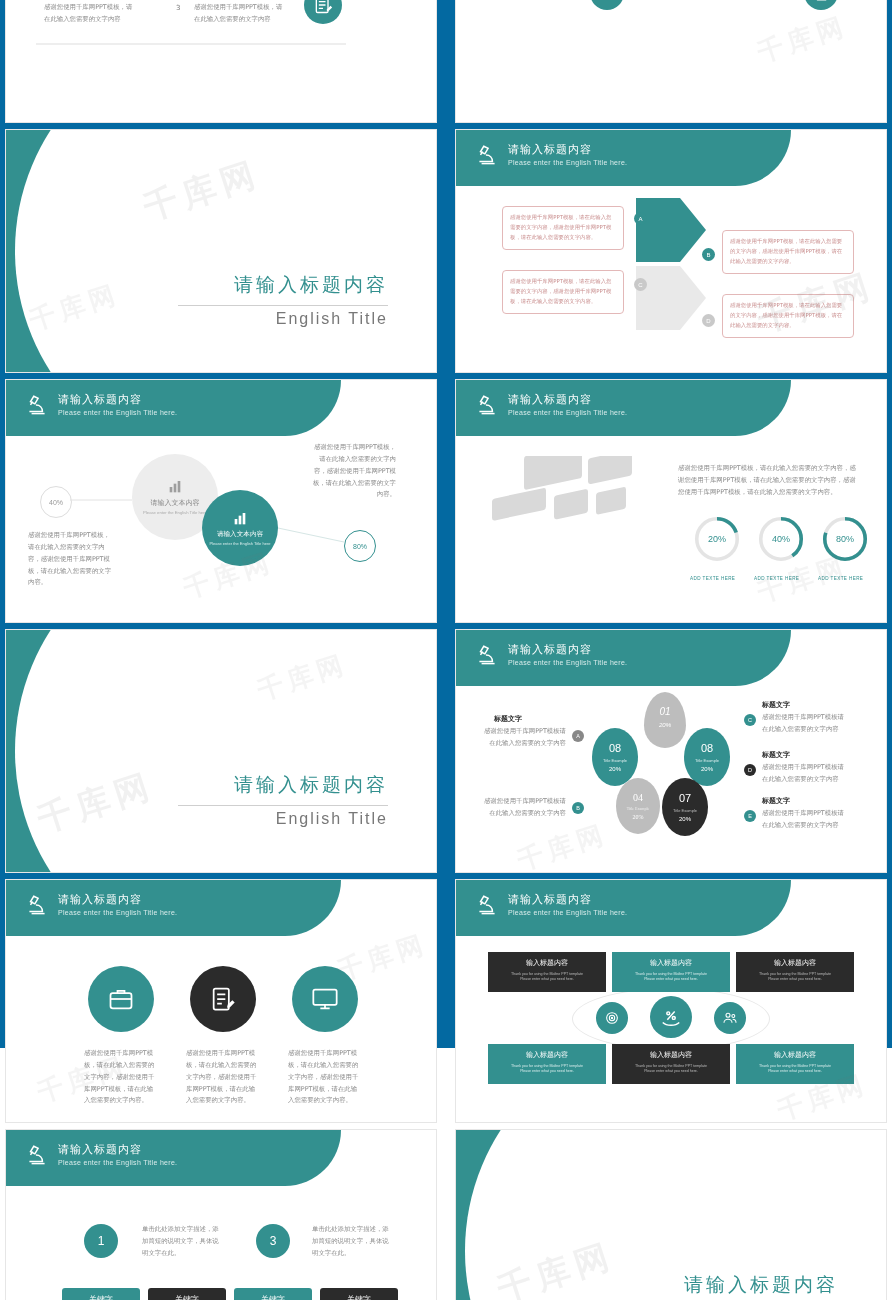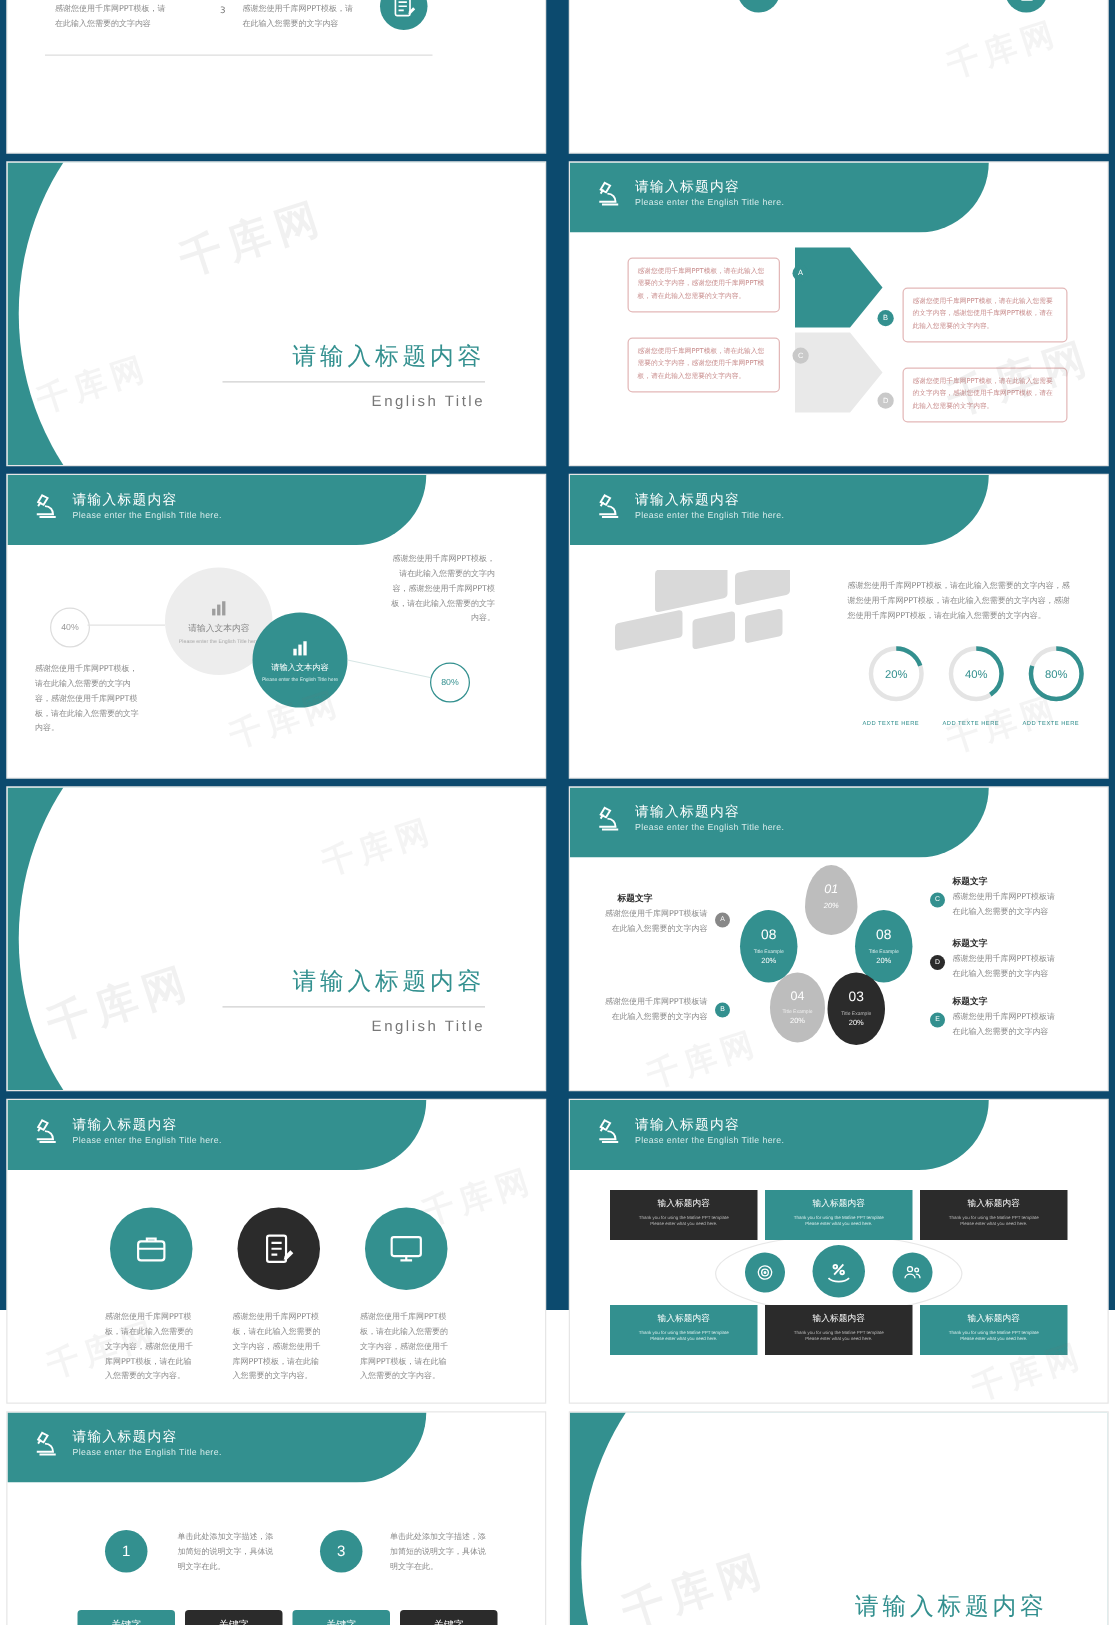--- a/index.html
+++ b/index.html
@@ -1,33 +1,33 @@
 <!DOCTYPE html>
 <html><head>
 <meta charset="utf-8">
 <style>
   html,body{margin:0;padding:0;background:#ffffff;}
   body{width:892px;height:1300px;font-family:"Liberation Sans",sans-serif;overflow:hidden;}
-  .page{position:relative;width:892px;height:1048px;background:#0c4a6e;}
+  .page{position:relative;width:892px;height:1048px;background:#0369a1;}
   .slide{position:absolute;background:#ffffff;overflow:hidden;box-shadow:0 0 0 1px #e6e6e6;}
   .tealbg{background:#33908f;}
   .dark{background:#2b2b2b;}
   .cn{font-family:"DejaVu Sans","Liberation Sans",sans-serif;}
   .hdr{position:absolute;left:0;top:0;width:100%;height:56px;overflow:hidden;}
   .hdr .band2{position:absolute;left:0;top:0;width:78%;height:56px;background:#33908f;border-radius:0 0 70px 0;}
   .hdr .t1{position:absolute;left:52px;top:12px;color:#fff;font-size:11px;letter-spacing:1px;}
   .hdr .t2{position:absolute;left:52px;top:29px;color:#d8eceb;font-size:7px;letter-spacing:.3px;}
   .micro{position:absolute;left:18px;top:13px;width:26px;height:26px;}
   .wm{position:absolute;color:rgba(120,120,120,.10);font-size:34px;font-weight:bold;letter-spacing:6px;transform:rotate(-18deg);pointer-events:none;font-family:"DejaVu Sans","Liberation Sans",sans-serif;}
   .wm2{position:absolute;color:rgba(120,120,120,.08);font-size:26px;font-weight:bold;letter-spacing:5px;transform:rotate(-18deg);pointer-events:none;font-family:"DejaVu Sans","Liberation Sans",sans-serif;}
   .partbg{position:absolute;left:0;top:0;width:100%;height:100%;background:#33908f;}
   .partcurve{position:absolute;right:-6%;top:-42%;width:104%;height:184%;background:#ffffff;border-radius:50% 0 0 50%;}
   .parttxt{position:absolute;left:38px;top:64px;font-size:27px;color:#ffffff;letter-spacing:2px;}
   .partzh{position:absolute;right:48px;bottom:74px;font-size:19px;color:#33908f;letter-spacing:3px;}
-  .parten{position:absolute;right:48px;bottom:44px;font-size:12px;color:#777;letter-spacing:2px;}
+  .parten{position:absolute;right:48px;bottom:44px;font-size:16px;color:#777;letter-spacing:2px;}
   .partline{position:absolute;right:48px;bottom:66px;width:210px;height:1px;background:#cfcfcf;}
   .txtblk{position:absolute;font-size:6.4px;line-height:1.85;color:#8a8a8a;}
   .circ{border-radius:50%;display:flex;align-items:center;justify-content:center;}
   .lbl{font-size:6px;color:#999;letter-spacing:.4px;}
   svg{display:block;}
 </style>
 </head>
 <body>
 
 <div class="page">
@@ -253,27 +253,27 @@
     <div style="position:absolute;left:136px;top:98px;width:46px;height:58px;background:#33908f;border-radius:50%;">
       <div style="position:absolute;left:0;right:0;top:14px;text-align:center;color:#fff;font-size:11px;">08</div>
       <div style="position:absolute;left:0;right:0;top:30px;text-align:center;color:#d9ecec;font-size:4px;">Title Example</div>
       <div style="position:absolute;left:0;right:0;top:38px;text-align:center;color:#fff;font-size:6px;">20%</div>
     </div>
     <div style="position:absolute;left:228px;top:98px;width:46px;height:58px;background:#33908f;border-radius:50%;">
       <div style="position:absolute;left:0;right:0;top:14px;text-align:center;color:#fff;font-size:11px;">08</div>
       <div style="position:absolute;left:0;right:0;top:30px;text-align:center;color:#d9ecec;font-size:4px;">Title Example</div>
       <div style="position:absolute;left:0;right:0;top:38px;text-align:center;color:#fff;font-size:6px;">20%</div>
     </div>
-    <div style="position:absolute;left:160px;top:148px;width:44px;height:56px;background:#bdbdbd;border-radius:50%;">
+    <div style="position:absolute;left:160px;top:148px;width:44px;height:56px;background:#bdbdbd;border-radius:50%;font-family:Liberation Serif, serif;">
       <div style="position:absolute;left:0;right:0;top:14px;text-align:center;color:#fff;font-size:10px;">04</div>
       <div style="position:absolute;left:0;right:0;top:28px;text-align:center;color:#eee;font-size:4px;">Title Example</div>
       <div style="position:absolute;left:0;right:0;top:36px;text-align:center;color:#fff;font-size:6px;">20%</div>
     </div>
     <div style="position:absolute;left:206px;top:148px;width:46px;height:58px;background:#2b2b2b;border-radius:50%;">
-      <div style="position:absolute;left:0;right:0;top:14px;text-align:center;color:#fff;font-size:11px;">03</div>
+      <div style="position:absolute;left:0;right:0;top:14px;text-align:center;color:#fff;font-size:11px;">07</div>
       <div style="position:absolute;left:0;right:0;top:30px;text-align:center;color:#bbb;font-size:4px;">Title Example</div>
       <div style="position:absolute;left:0;right:0;top:38px;text-align:center;color:#fff;font-size:6px;">20%</div>
     </div>
 
     <div class="circ" style="position:absolute;left:116px;top:100px;width:12px;height:12px;background:#888;color:#fff;font-size:5.5px;">A</div>
     <div class="circ tealbg" style="position:absolute;left:116px;top:172px;width:12px;height:12px;color:#fff;font-size:5.5px;">B</div>
     <div class="cn" style="position:absolute;left:38px;top:84px;font-size:7px;color:#2b2b2b;font-weight:bold;">标题文字</div>
     <div class="txtblk cn" style="left:26px;top:96px;width:84px;text-align:right;">感谢您使用千库网PPT模板请在此输入您需要的文字内容</div>
     <div class="txtblk cn" style="left:26px;top:166px;width:84px;text-align:right;">感谢您使用千库网PPT模板请在此输入您需要的文字内容</div>
 

